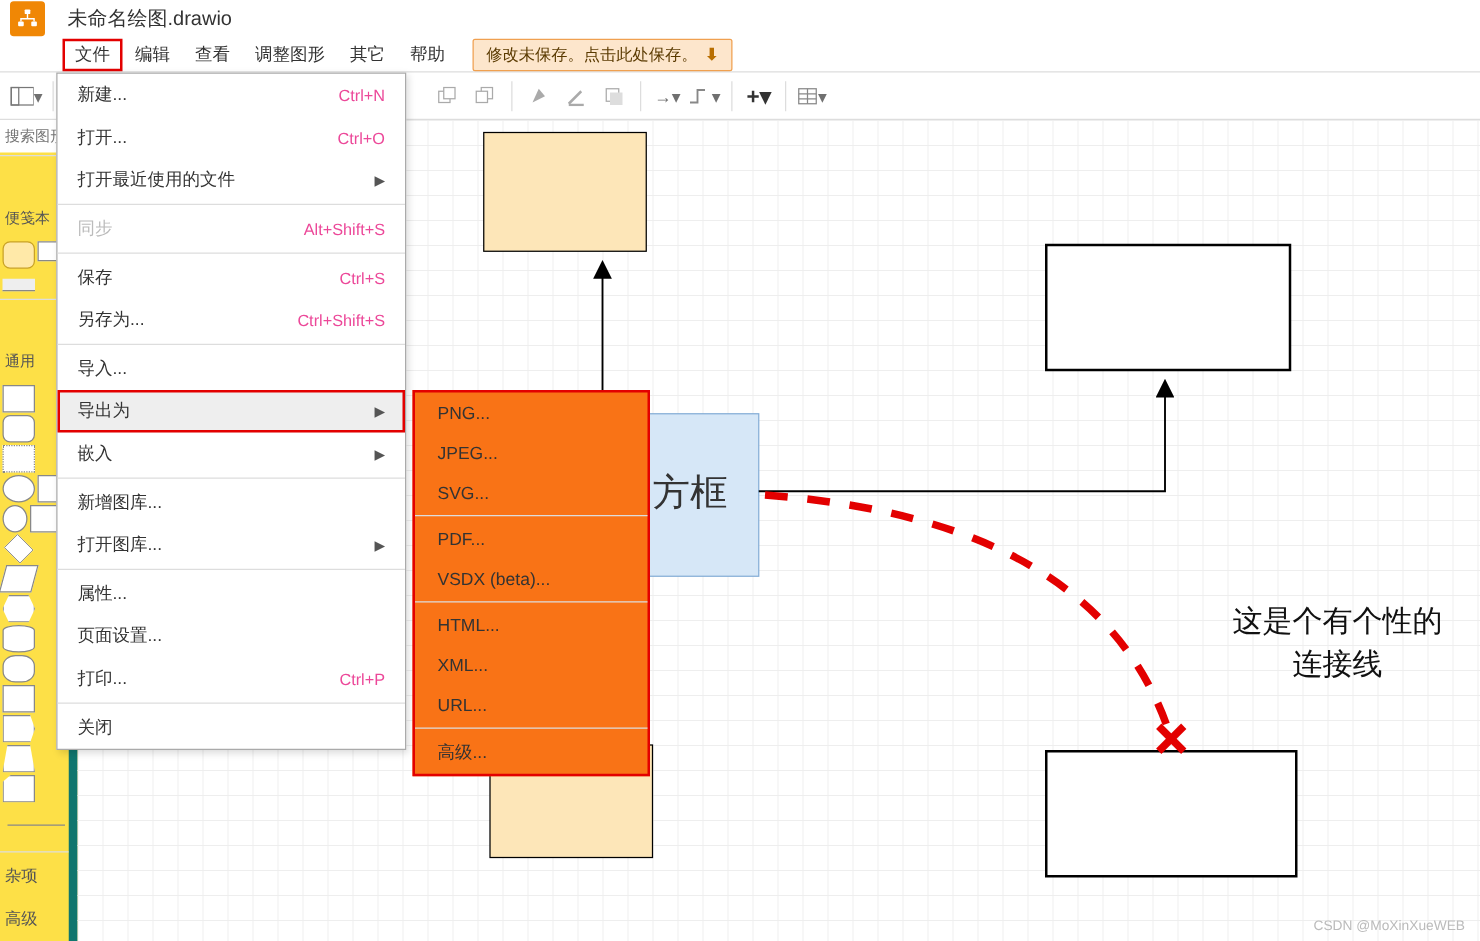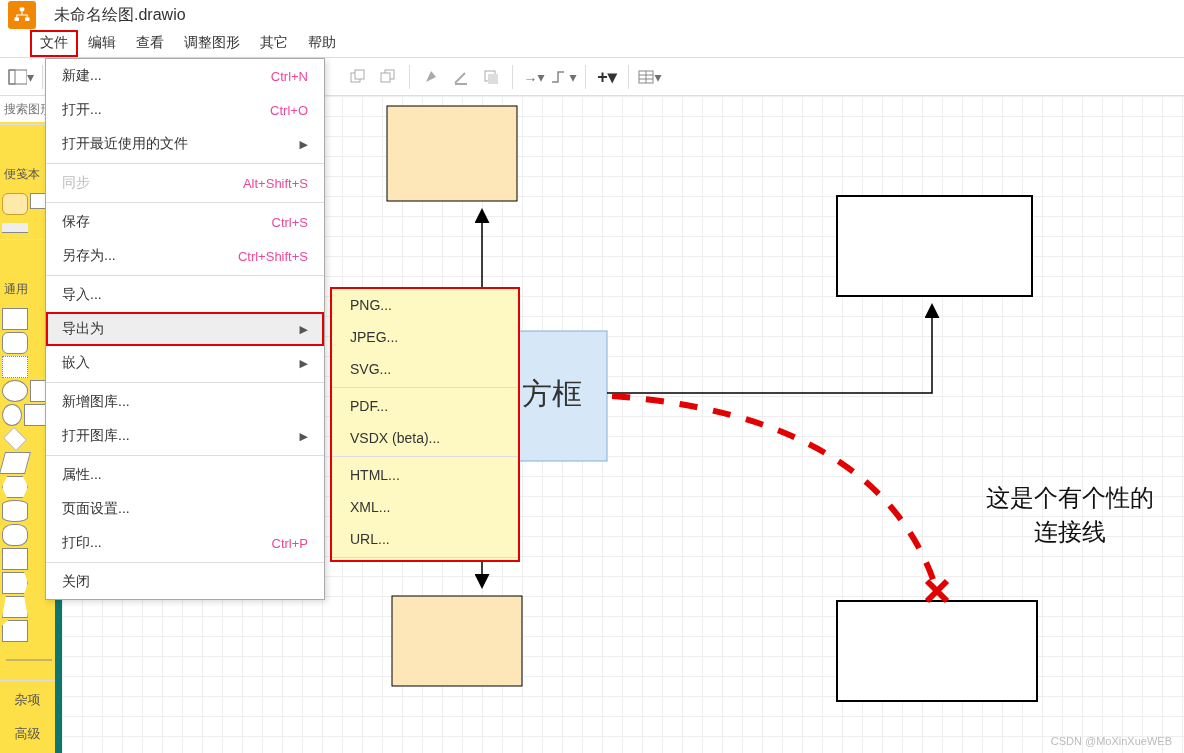--- a/index.html
+++ b/index.html
@@ -3,56 +3,56 @@
 <meta charset="utf-8">
 <style>
 * { box-sizing: border-box; margin: 0; padding: 0; font-family: Arial, "Microsoft YaHei", sans-serif; }
 body { width: 1184px; height: 753px; overflow: hidden; background: #fff; position: relative; }
 
 .titlebar { height: 30px; display: flex; align-items: center; padding-left: 8px; }
 .logo { width: 28px; height: 28px; background: #f08705; border-radius: 3px; display: flex; align-items: center; justify-content: center; margin-right: 18px; }
 .logo svg { width: 18px; height: 18px; }
 .title-text { font-size: 16px; color: #333; }
 
-.menubar { height: 28px; display: flex; padding-left: 30px; border-bottom: 1px solid #ddd; position: relative; }
+.menubar { height: 28px; display: flex; align-items: center; padding-left: 50px; border-bottom: 1px solid #ddd; position: relative; }
 .menu-item { padding: 4px 10px; font-size: 14px; color: #333; cursor: pointer; }
 .menu-highlight { border: 2px solid #e30000; padding: 2px 8px; }
 .save-notice { margin-left: 12px; background: #fde6cc; border: 1px solid #f0a050; padding: 3px 10px; font-size: 13px; color: #5a3a00; display: flex; align-items: center; gap: 6px; border-radius: 2px; }
 .dl-icon { color: #b86e00; font-weight: bold; }
 
 .toolbar { height: 38px; border-bottom: 1px solid #ddd; display: flex; align-items: center; padding: 0 8px; gap: 4px; color: #707070; }
 .tb-sep { width: 1px; height: 24px; background: #ddd; margin: 0 4px; }
 .tb-btn { width: 26px; height: 26px; display: flex; align-items: center; justify-content: center; cursor: pointer; font-size: 14px; }
 
 .main { display: flex; height: calc(100% - 96px); position: relative; }
 .sidebar { width: 62px; border-right: 7px solid #0f766e; background: #fde047; overflow: hidden; }
 .search-field { width: 58px; border: none; padding: 6px 4px; font-size: 12px; color: #999; }
 .sb-divider { height: 1px; background: #ddd; margin: 2px 0; }
 .sb-label { font-size: 12px; color: #555; padding: 6px 4px; margin-top: 35px; }
 .sb-shapes { display: flex; flex-wrap: wrap; padding: 4px 2px; gap: 2px; }
 .shp { width: 26px; height: 22px; border: 1px solid #888; background: #fff; }
 .shp.rr { border-radius: 6px; }
 .shp.el { border-radius: 50%; }
 .shp.stack { position: relative; }
 .shp.stack::before { content:''; position:absolute; inset:-3px -3px 3px 3px; border:1px solid #c90; border-radius: 3px; background:#ffd; z-index:-1;}
-.sb-cat { font-size: 13px; color: #555; padding: 8px 4px; text-align: center; }
+.sb-cat { font-size: 13px; color: #555; padding: 8px 4px; }
 
 .canvas { flex: 1; position: relative; background-image: linear-gradient(#eee 1px, transparent 1px), linear-gradient(90deg, #eee 1px, transparent 1px); background-size: 20px 20px; }
 .canvas svg { position: absolute; top: 0; left: 0; }
 
 .dropdown { position: absolute; left: 45px; top: 58px; width: 280px; background: #fff; border: 1px solid #aaa; box-shadow: 2px 2px 6px rgba(0,0,0,0.15); z-index: 50; }
 .dd-item { display: flex; justify-content: space-between; align-items: center; padding: 8px 16px; font-size: 14px; color: #333; cursor: pointer; }
 .dd-item.disabled { color: #bbb; }
 .dd-item.hover { background: #eee; }
 .dd-item.highlight { outline: 2px solid #e30000; outline-offset: -2px; text-align: right; }
 .dd-sep { height: 1px; background: #ddd; margin: 2px 0; }
 .dd-short { font-size: 13px; color: #ec4899; }
 .dd-arrow { font-size: 11px; color: #555; }
 
-.submenu { position: absolute; left: 330px; top: 287px; width: 190px; background: #fef9c3; border: 2px solid #e30000; z-index: 51; }
+.submenu { position: absolute; left: 330px; top: 312px; width: 190px; background: #f97316; border: 2px solid #e30000; z-index: 51; }
 .sm-item { padding: 8px 18px; font-size: 14px; color: #333; cursor: pointer; }
 .sm-sep { height: 1px; background: #ddd; margin: 2px 0; }
 
 .annotation { position: absolute; right: 40px; top: 475px; font-size: 24px; color: #111; text-align: center; line-height: 1.4; }
 .watermark { position: absolute; right: 12px; bottom: 6px; font-size: 11px; color: #bbb; }
 </style>
 </head>
 <body>
 
 <div class="titlebar">
@@ -67,20 +67,24 @@
   <span class="title-text">未命名绘图.drawio</span>
 </div>
 
 <div class="menubar">
   <span class="menu-item menu-highlight">文件</span>
   <span class="menu-item">编辑</span>
   <span class="menu-item">查看</span>
   <span class="menu-item">调整图形</span>
   <span class="menu-item">其它</span>
   <span class="menu-item">帮助</span>
+  <div class="save-notice">
+    <span>修改未保存。点击此处保存。</span>
+    <span class="dl-icon">⬇</span>
+  </div>
 </div>
 
 <div class="toolbar">
   <div class="tb-btn"><svg width="20" height="16">
         <rect x="1" y="1" width="18" height="14" fill="none" stroke="#777"></rect>
         <rect x="1" y="1" width="6" height="14" fill="none" stroke="#777"></rect>
       </svg>▾</div>
   <div class="tb-sep"></div>
   <div style="width:290px"></div>
   <div class="tb-btn">
@@ -278,15 +282,16 @@
   <div class="sm-item">JPEG...</div>
   <div class="sm-item">SVG...</div>
   <div class="sm-sep"></div>
   <div class="sm-item">PDF...</div>
   <div class="sm-item">VSDX (beta)...</div>
   <div class="sm-sep"></div>
   <div class="sm-item">HTML...</div>
   <div class="sm-item">XML...</div>
   <div class="sm-item">URL...</div>
   <div class="sm-sep"></div>
+  <div class="sm-item">高级...</div>
 </div>
 
 <div class="watermark">CSDN @MoXinXueWEB</div>
 
 </body></html>

